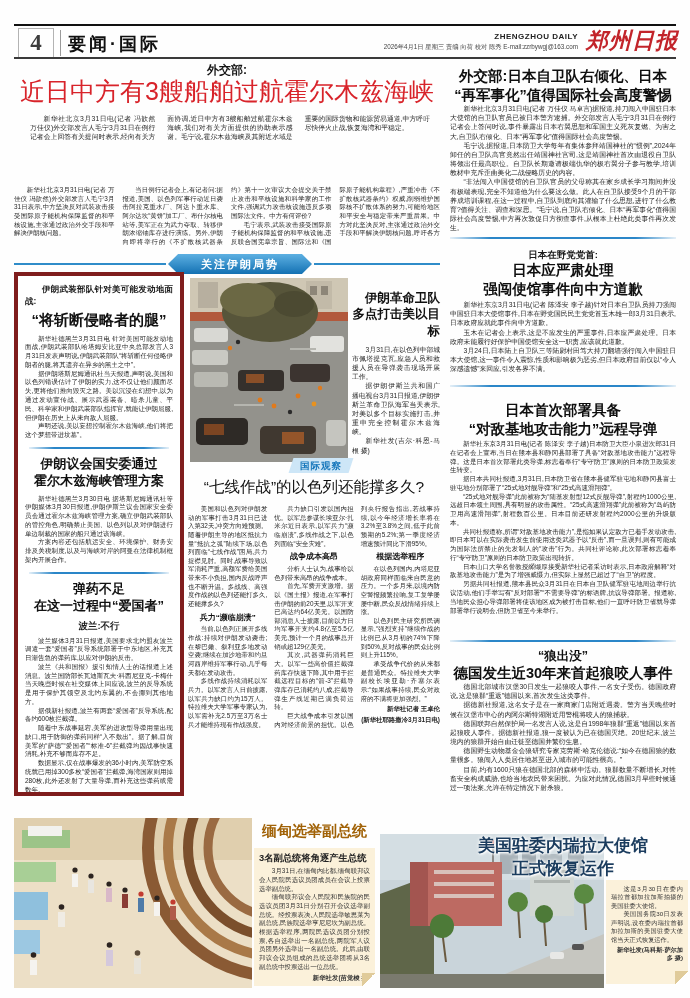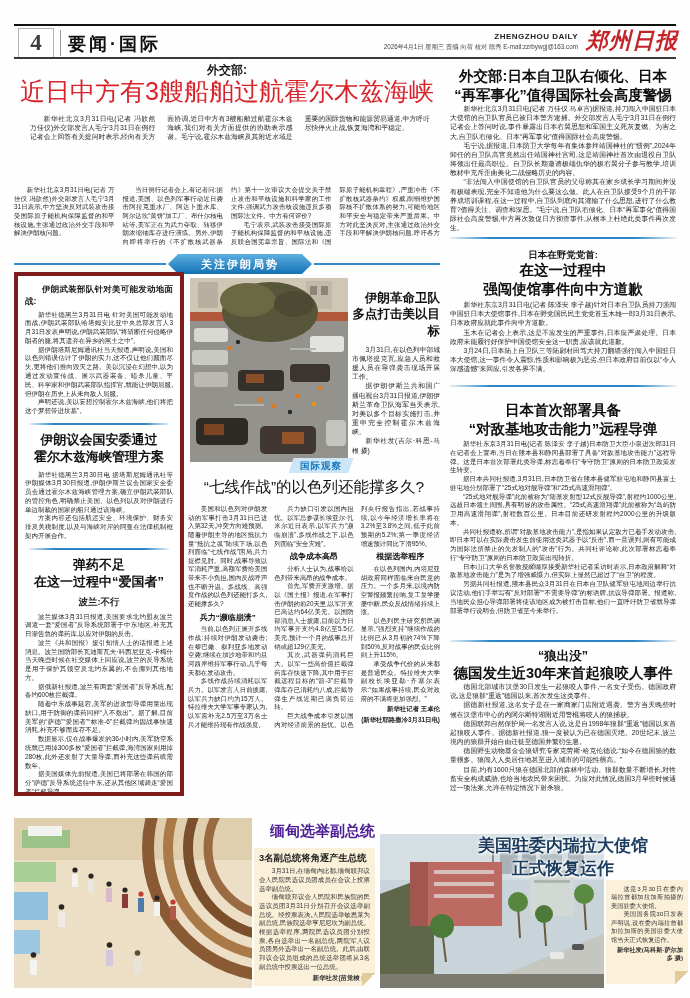--- a/index.html
+++ b/index.html
@@ -55,21 +55,21 @@
 .rc-head{font-size:14.5px;font-weight:bold;text-align:center;line-height:1.3;color:#0f0f0f}
 .rc-kicker{font-size:9.5px;font-weight:bold;text-align:center;color:#1a1a1a}
 .rc-body{overflow:hidden}
 
 .cream{background:#fbf1da;padding:5px;overflow:hidden}
 .fold{position:absolute;right:0;bottom:0;width:13px;height:13px;background:linear-gradient(135deg,#e0cb9a 50%,#fefefe 50%)}
 .cap{font-size:6.4px;line-height:1.36;text-align:justify;color:#333}
 .cap p{text-indent:2em}
 .cream-sub{font-size:9.3px;font-weight:bold;color:#222;margin-bottom:3px;line-height:1.2}
 
-.mm-head{left:254px;top:822px;width:121px;text-align:right;font-size:15px;font-weight:bold;color:#4c1d95}
+.mm-head{left:254px;top:822px;width:121px;text-align:center;font-size:15px;font-weight:bold;color:#a16207}
 .vz-head{left:450px;top:835px;width:226px;text-align:center;font-size:17px;font-weight:bold;line-height:1.35;color:#1b3c5e;text-shadow:0 0 3px #fff,0 0 4px #fff,1px 1px 2px #fff}
 </style>
 </head>
 <body>
 
 <div class="page">
 
   <div class="abs rule-top"></div>
   <div class="abs pagenum-box"><span>4</span></div>
   <div class="abs hdr-vrule"></div>
@@ -93,20 +93,21 @@
     <p>毛宁表示,武装攻击接受国际原子能机构保障监督的和平核设施,违反联合国宪章宗旨、国际法和《国际原子能机构章程》,严重冲击《不扩散核武器条约》权威,削弱维护国际核不扩散体系的努力,可能给地区和平安全与稳定带来严重后果。中方对此坚决反对,主张通过政治外交手段和平解决伊朗核问题,呼吁各方保持冷静克制,避免紧张局势进一步升级。</p>
 
   </div>
 
   <div class="abs wing wing-l"></div>
   <div class="abs wing wing-r"></div>
   <div class="abs ribbon">关注伊朗局势</div>
 
   <div class="abs left-box">
     <p class="kicker-sm">伊朗武装部队针对美可能发动地面战:</p>
+    <h3 class="lb-head">“将斩断侵略者的腿”</h3>
     <div class="bt lb-body">
       <p>新华社德黑兰3月31日电 针对美国可能发动地面战,伊朗武装部队哈塔姆安比亚中央总部发言人3月31日发表声明说,伊朗武装部队“将斩断任何侵略伊朗者的腿,将其遗弃在异乡的黑土之中”。</p>
       <p>据伊朗塔斯尼姆通讯社当天报道,声明说,美国和以色列错误估计了伊朗的实力,这不仅让他们颜面尽失,更将他们推向毁灭之路。美以沉浸在幻想中,以为通过发动宣传战、展示武器装备、暗杀儿童、平民、科学家和伊朗武装部队指挥官,就能让伊朗屈服,但伊朗在历史上从未向敌人屈服。</p>
       <p>声明还说,美以妄想控制霍尔木兹海峡,他们将把这个梦想带进坟墓”。</p>
     </div>
     <div class="sep lb-sep"></div>
     <h3 class="lb-head2">
       <span>伊朗议会国安委通过</span><br>
       <span>霍尔木兹海峡管理方案</span>
     </h3>
@@ -206,21 +207,21 @@
   </h2>
   <div class="abs rc rc-body bt" style="top:104px;height:128px">
     <p>新华社北京3月31日电(记者 万佳仪 马卓言)据报道,持刀闯入中国驻日本大使馆的自卫队官员已被日本警方逮捕。外交部发言人毛宁3月31日在例行记者会上答问时说,事件暴露出日本右翼思想和军国主义死灰复燃、为害之大,自卫队右倾化、日本“再军事化”值得国际社会高度警惕。</p>
     <p>毛宁说,据报道,日本防卫大学每年有集体参拜靖国神社的“惯例”,2024年卸任的自卫队高官竟然出任靖国神社宫司,这是靖国神社首次由退役自卫队将领出任最高职位。自卫队长期邀请极端仇华的极右翼分子参与教学,培训教材中充斥歪曲美化二战侵略历史的内容。</p>
     <p>“非法闯入中国使馆的自卫队官员的父母称其在家乡成长学习期间并没有极端表现,完全不知道他为什么要这么做。此人在自卫队接受9个月的干部养成培训课程,在这一过程中,自卫队到底向其灌输了什么思想,进行了什么教育?值得关注、调查和深思。”毛宁说,自卫队右倾化、日本“再军事化”值得国际社会高度警惕,中方再次敦促日方彻查事件,从根本上杜绝此类事件再次发生。</p>
   </div>
   <div class="abs rc sep" style="top:237px"></div>
 
   <div class="abs rc rc-kicker" style="top:249px">日本在野党党首:</div>
   <h2 class="abs rc rc-head" style="top:261px">
-    <span>在这一过程中</span><br>
+    <span>日本应严肃处理</span><br>
     <span>强闯使馆事件向中方道歉</span>
   </h2>
   <div class="abs rc rc-body bt" style="top:300px;height:80px">
     <p>新华社东京3月31日电(记者 陈泽安 李子越)针对日本自卫队员持刀强闯中国驻日本大使馆事件,日本在野党国民民主党党首玉木雄一郎3月31日表示,日本政府应就此事件向中方道歉。</p>
     <p>玉木在记者会上表示,这是不应发生的严重事件,日本应严肃处理。日本政府未能履行好保护中国使馆安全这一职责,应该就此道歉。</p>
     <p>3月24日,日本陆上自卫队三等陆尉村田笃大持刀翻墙强行闯入中国驻日本大使馆,这一事件令人震惊,性质和影响极为恶劣,但日本政府目前仅以“令人深感遗憾”来回应,引发各界不满。</p>
   </div>
   <div class="abs rc sep" style="top:385px"></div>
 
   <h2 class="abs rc rc-head" style="top:401px">

